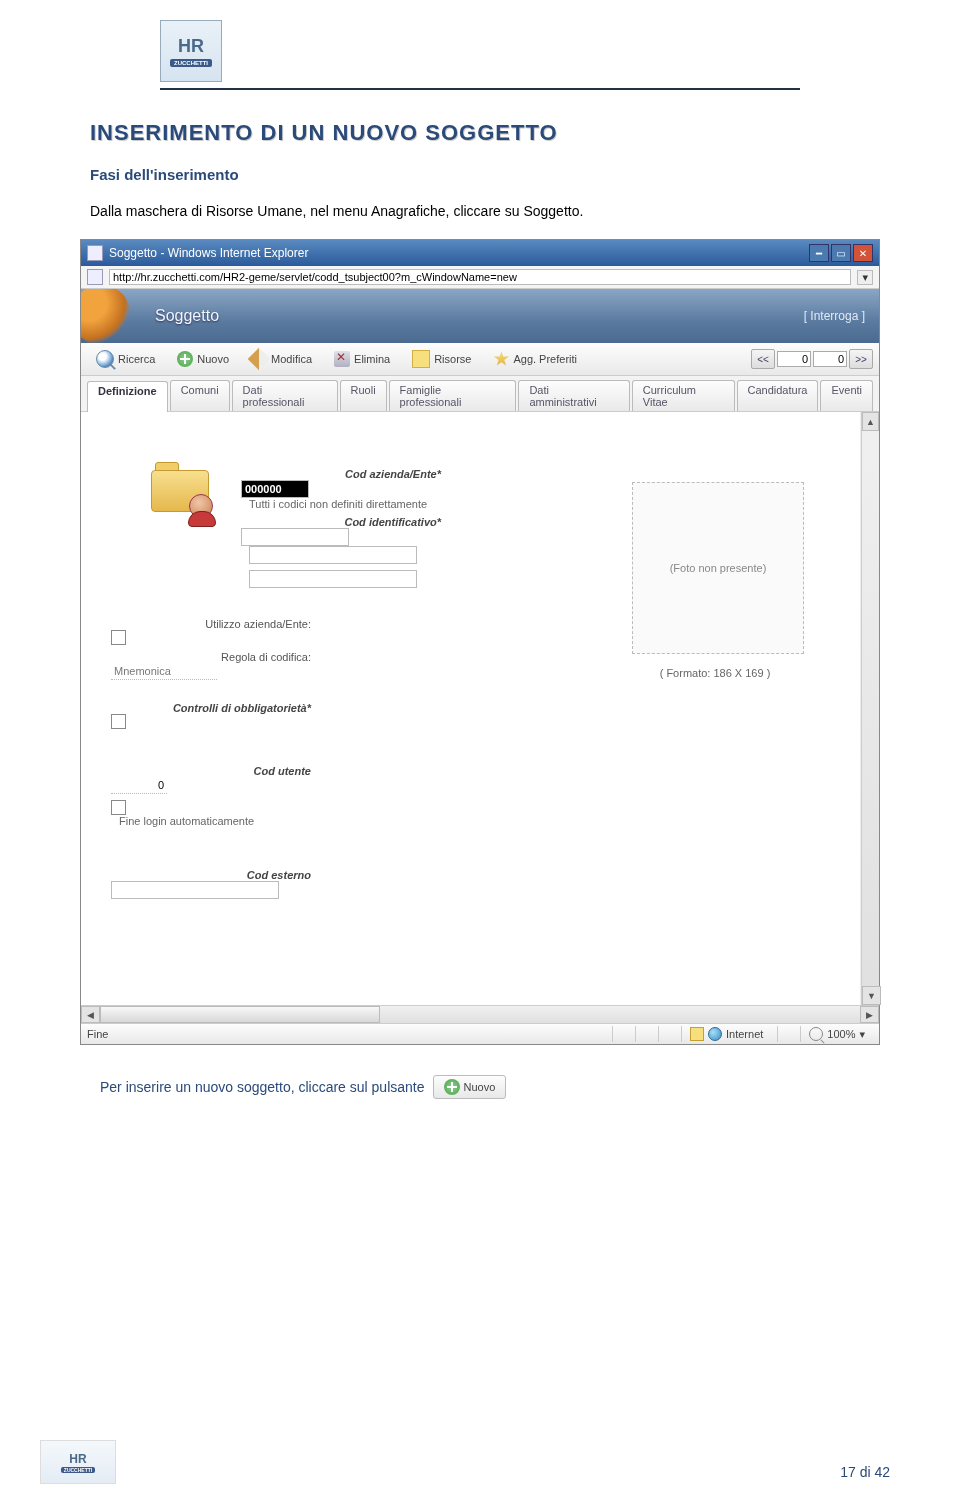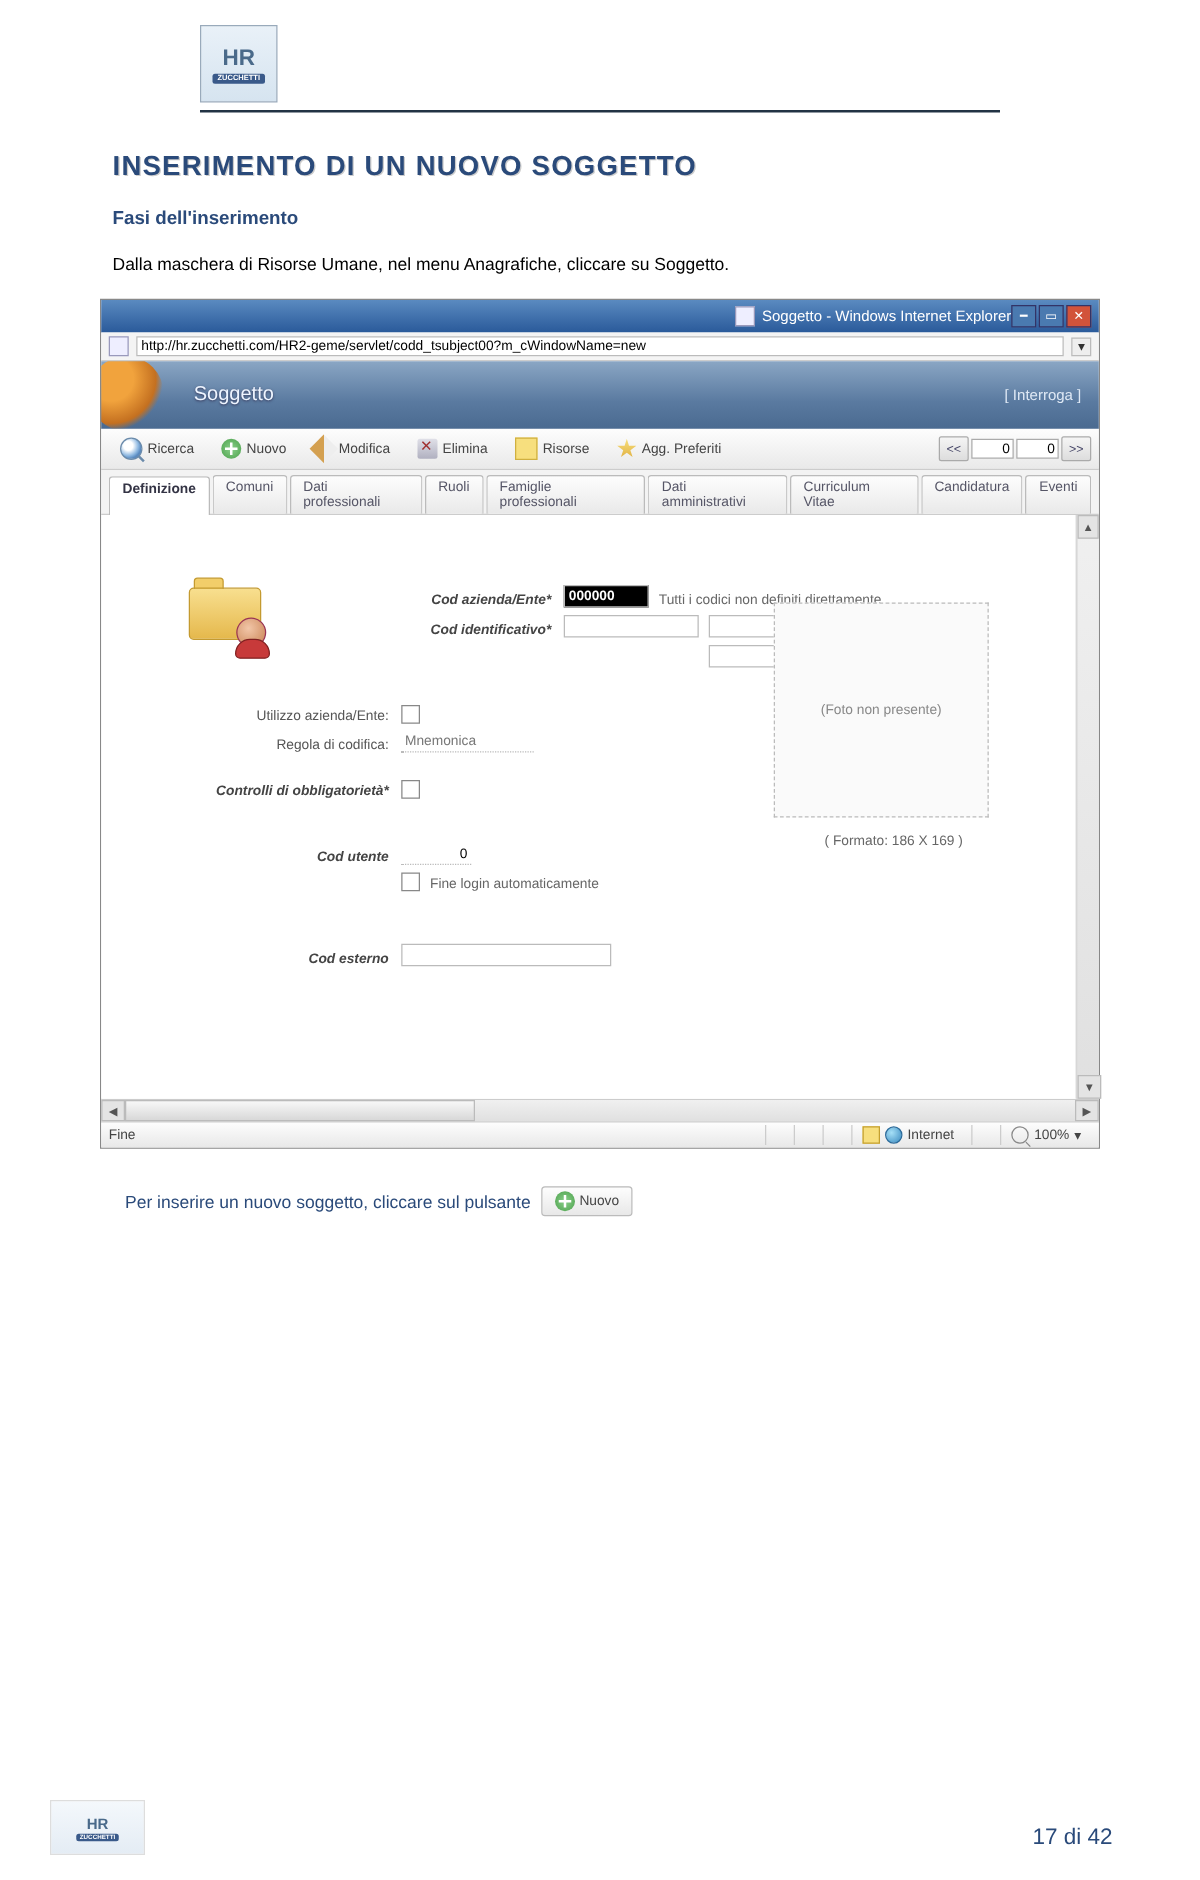--- a/index.html
+++ b/index.html
@@ -68,21 +68,21 @@
     border: 1px solid #888;
     background:#fff;
   }
   .ie-titlebar {
     background: linear-gradient(#5a8ac0,#2a5a9a);
     color:#fff;
     font-size:12px;
     padding:4px 6px;
     display:flex;
     align-items:center;
-    justify-content:flex-end;
+    justify-content:space-between;
   }
   .ie-titlebar .tl { display:flex; align-items:center; gap:6px;}
   .ie-ico { width:14px;height:14px;background:#eef;border:1px solid #99b; }
   .winbtns { display:flex; gap:2px;}
   .winbtn { width:18px;height:16px;background:#4a7ab0;border:1px solid #336;display:flex;align-items:center;justify-content:center;font-size:10px;color:#fff;}
   .winbtn.close{background:#d2533a;}
   .addr {
     background:#f4f4f4;
     padding:3px 6px;
     border-bottom:1px solid #ccc;
@@ -159,21 +159,21 @@
   }
   .subtab.active{background:#fff;font-weight:bold;color:#334;position:relative;top:1px;}
   .content-wrap{display:flex;}
   .content {
     flex:1;background:#fff;padding:20px 30px 60px 30px;
     border-right:1px solid #eee;
     position:relative;
   }
   .vscroll{width:17px;background:linear-gradient(#f0f0f0,#e0e0e0);border-left:1px solid #ccc;position:relative;}
   .vscroll .arrow{height:17px;background:#e4e4e4;border:1px solid #bbb;display:flex;align-items:center;justify-content:center;font-size:9px;color:#555;}
-  .formrow{display:flex;align-items:flex-end;margin:6px 0;}
+  .formrow{display:flex;align-items:flex-start;margin:6px 0;flex-direction:column;}
   .formrow label{font-size:11px;color:#555;width:200px;text-align:right;padding-right:10px;}
   .formrow label.bold{font-weight:bold;font-style:italic;color:#444;}
   .formrow input[type=text]{border:1px solid #bbb;font-size:11px;padding:2px 3px;background:#fff;}
   .formrow .note{font-size:11px;color:#666;margin-left:8px;}
   .folder-ico{
     width:60px;height:54px;margin-right:30px;margin-left:40px;
     position:relative;
   }
   .folder-ico .folder{
     width:56px;height:40px;background:linear-gradient(#f8df8f,#e5b84c);
@@ -182,21 +182,21 @@
   .folder-ico .tab{width:22px;height:10px;background:#f2ce6a;border:1px solid #c49a30;border-radius:3px 3px 0 0;position:absolute;top:0;left:4px;}
   .folder-ico .person{
     width:22px;height:22px;border-radius:50%;
     background:radial-gradient(circle at 40% 35%,#f2c6a8,#c78050);
     position:absolute;bottom:-2px;right:-2px;border:1px solid #935; 
   }
   .folder-ico .person::after{
     content:"";position:absolute;width:26px;height:14px;background:#c73a3a;border-radius:12px 12px 4px 4px;bottom:-10px;left:-2px;border:1px solid #802020;
   }
   .photo-box{
-    position:absolute; right:69px; top:70px;
+    position:absolute; right:56px; top:70px;
     width:170px;height:170px;border:1px dashed #bbb;
     display:flex;align-items:center;justify-content:center;
     color:#888;font-size:11px;background:#fafafa;
   }
   .photo-format{
     position:absolute; right:60px; top:255px;
     font-size:11px;color:#666;width:170px;text-align:center;
   }
   .hscroll{
     height:17px;background:linear-gradient(#f0f0f0,#e0e0e0);
@@ -221,21 +221,21 @@
     display:flex;align-items:center;gap:8px;
   }
   .nuovo-btn{
     display:inline-flex;align-items:center;gap:4px;
     padding:3px 10px;border:1px solid #bbb;border-radius:3px;
     background:linear-gradient(#fdfdfd,#e8e8e8);
     font-size:11px;color:#444;
   }
   .page-footer{
     position:absolute;bottom:24px;right:70px;
-    font-size:18px;color:#2a4a7a;
+    font-size:14px;color:#2a4a7a;
   }
   .logo-bottom{
     position:absolute;bottom:20px;left:40px;
     width:74px;height:42px;border:1px solid #ddd;
     background:linear-gradient(#f4f8fc,#e4ecf4);
     display:flex;flex-direction:column;align-items:center;justify-content:center;
     font-size:12px;font-weight:bold;color:#4a6a8a;
   }
   .logo-bottom .sub{font-size:5px;background:#3a5a8a;color:#fff;padding:0 3px;border-radius:2px;margin-top:1px;}
   .chk{width:13px;height:13px;border:1px solid #888;background:#fff;display:inline-block;}

